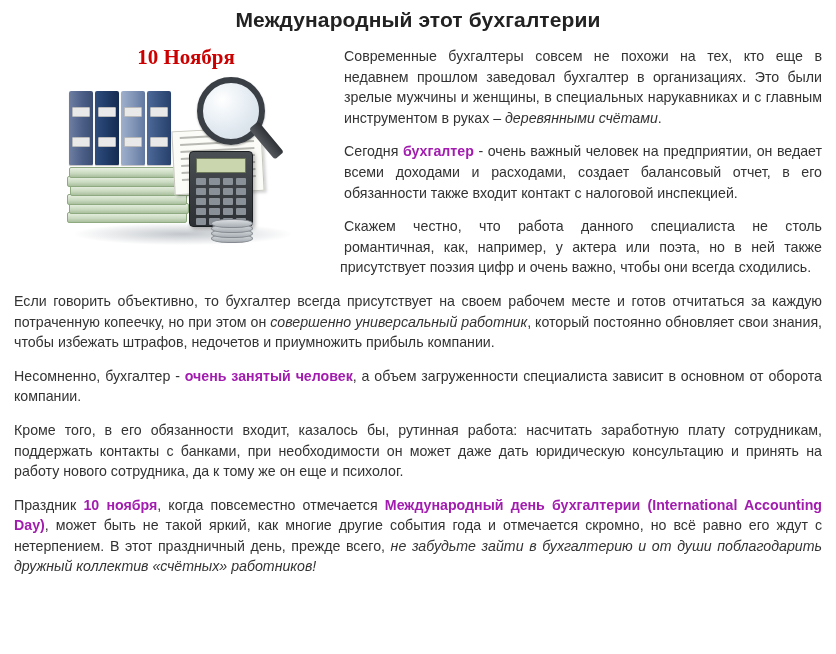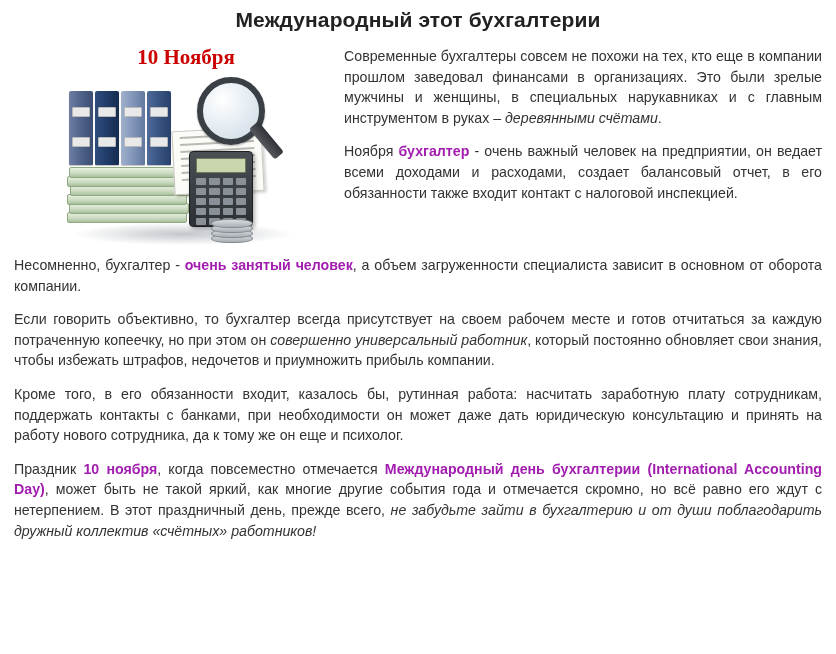--- a/index.html
+++ b/index.html
@@ -316,38 +316,41 @@
         </div>
 
         <div class="magnifier">
           <div class="lens"></div>
           <div class="handle"></div>
         </div>
       </div>
     </figure>
 
     <p class="para indent-right">
-      <span>Современные бухгалтеры совсем не похожи на тех, кто еще в компании прошлом заведовал финансами в организациях. Это были зрелые мужчины и женщины, в специальных нарукавниках и с главным инструментом в руках – </span><i>деревянными счётами</i><span>.</span>
+      <span>Современные бухгалтеры совсем не похожи на тех, кто еще в недавнем прошлом заведовал бухгалтер в организациях. Это были зрелые мужчины и женщины, в специальных нарукавниках и с главным инструментом в руках – </span><i>деревянными счётами</i><span>.</span>
     </p>
 
     <p class="para indent-right">
-      <span>Ноября </span><b>бухгалтер</b><span> - очень важный человек на предприятии, он ведает всеми доходами и расходами, создает балансовый отчет, в его обязанности также входит контакт с налоговой инспекцией.</span>
+      <span>Сегодня </span><b>бухгалтер</b><span> - очень важный человек на предприятии, он ведает всеми доходами и расходами, создает балансовый отчет, в его обязанности также входит контакт с налоговой инспекцией.</span>
     </p>
 
+    <p class="para indent-right">
+      <span>Скажем честно, что работа данного специалиста не столь романтичная, как, например, у актера или поэта, но в ней также присутствует поэзия цифр и очень важно, чтобы они всегда сходились.</span>
+    </p>
   </div>
+
+  <p class="para">
+    <span>Если говорить объективно, то бухгалтер всегда присутствует на своем рабочем месте и готов отчитаться за каждую потраченную копеечку, но при этом он </span><i>совершенно универсальный работник</i><span>, который постоянно обновляет свои знания, чтобы избежать штрафов, недочетов и приумножить прибыль компании.</span>
+  </p>
 
   <p class="para">
     <span>Несомненно, бухгалтер - </span><b>очень занятый человек</b><span>, а объем загруженности специалиста зависит в основном от оборота компании.</span>
   </p>
 
   <p class="para">
-    <span>Если говорить объективно, то бухгалтер всегда присутствует на своем рабочем месте и готов отчитаться за каждую потраченную копеечку, но при этом он </span><i>совершенно универсальный работник</i><span>, который постоянно обновляет свои знания, чтобы избежать штрафов, недочетов и приумножить прибыль компании.</span>
-  </p>
-
-  <p class="para">
     <span>Кроме того, в его обязанности входит, казалось бы, рутинная работа: насчитать заработную плату сотрудникам, поддержать контакты с банками, при необходимости он может даже дать юридическую консультацию и принять на работу нового сотрудника, да к тому же он еще и психолог.</span>
   </p>
 
   <p class="para">
     <span>Праздник </span><b>10 ноября</b><span>, когда повсеместно отмечается </span><b>Международный день бухгалтерии (International Accounting Day)</b><span>, может быть не такой яркий, как многие другие события года и отмечается скромно, но всё равно его ждут с нетерпением. В этот праздничный день, прежде всего, </span><i>не забудьте зайти в бухгалтерию и от души поблагодарить дружный коллектив «счётных» работников!</i>
   </p>
 
 </div>
 
 </body></html>

